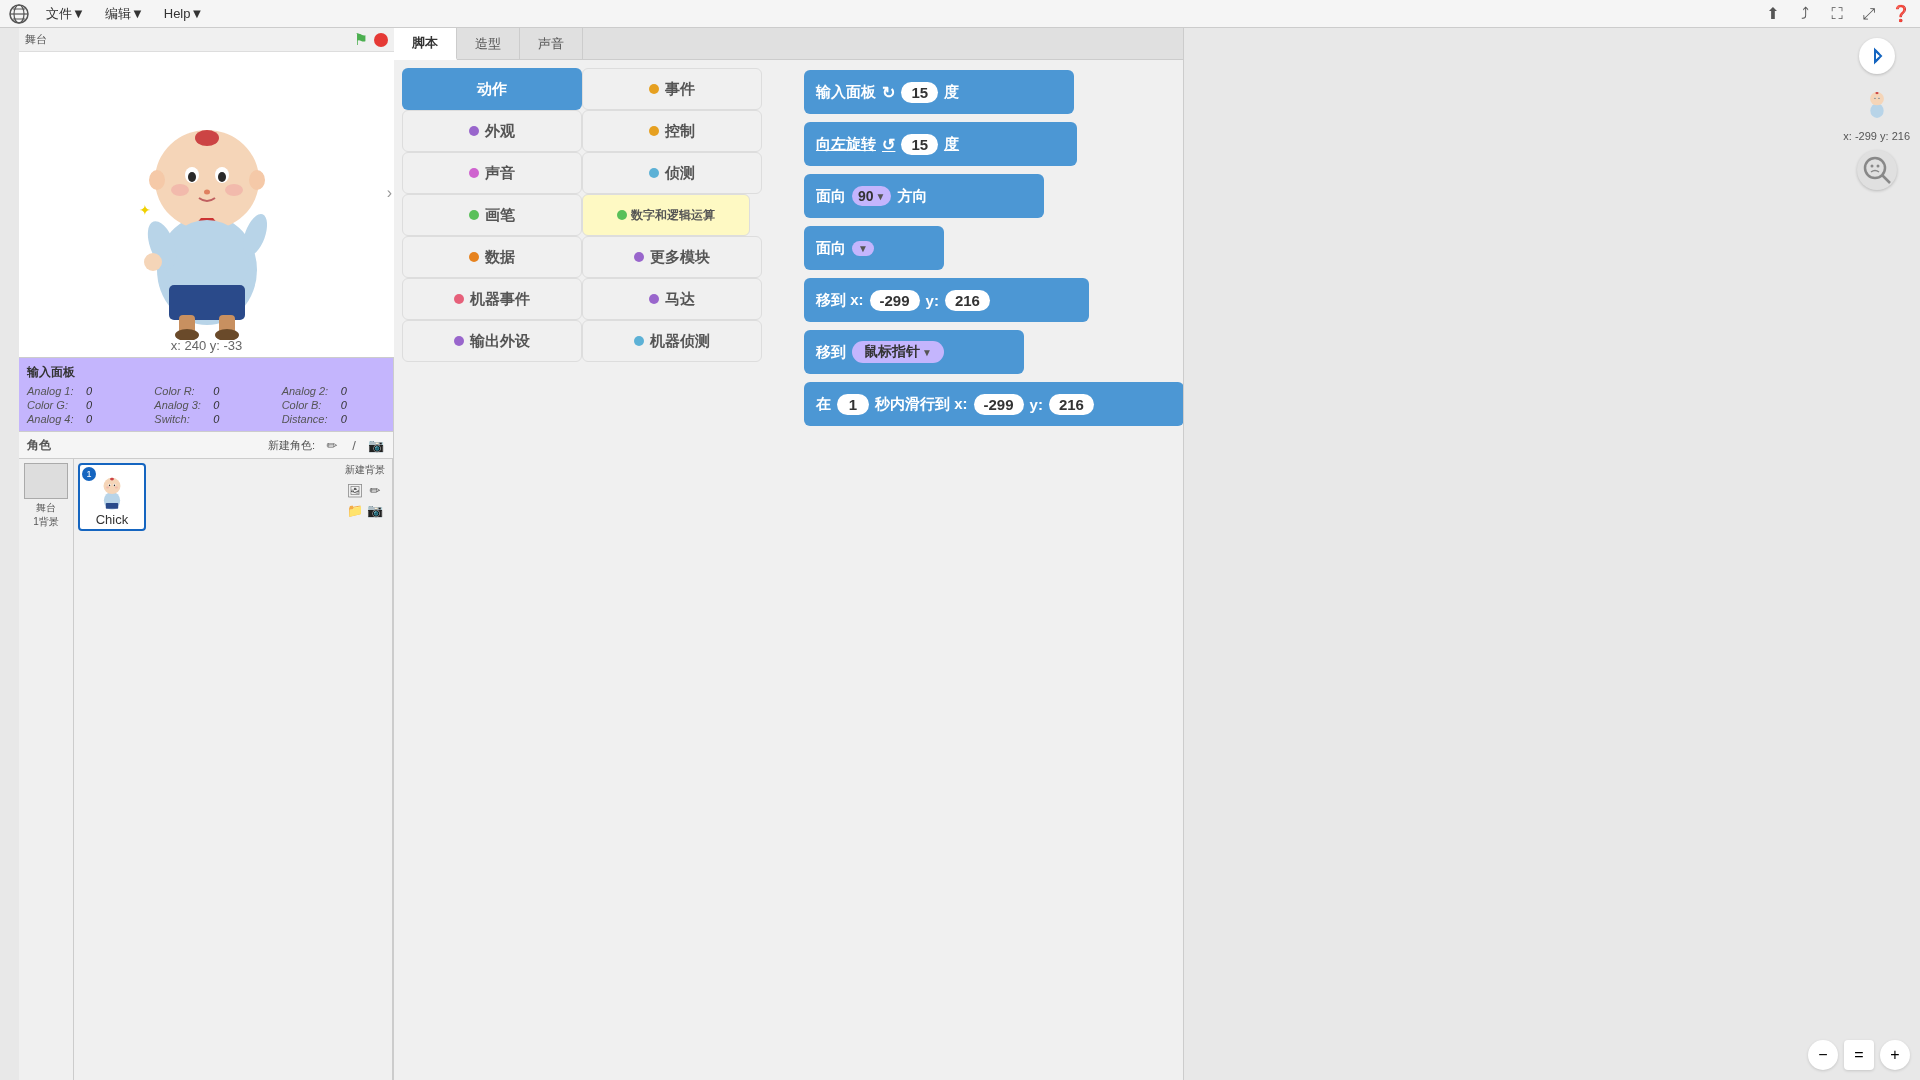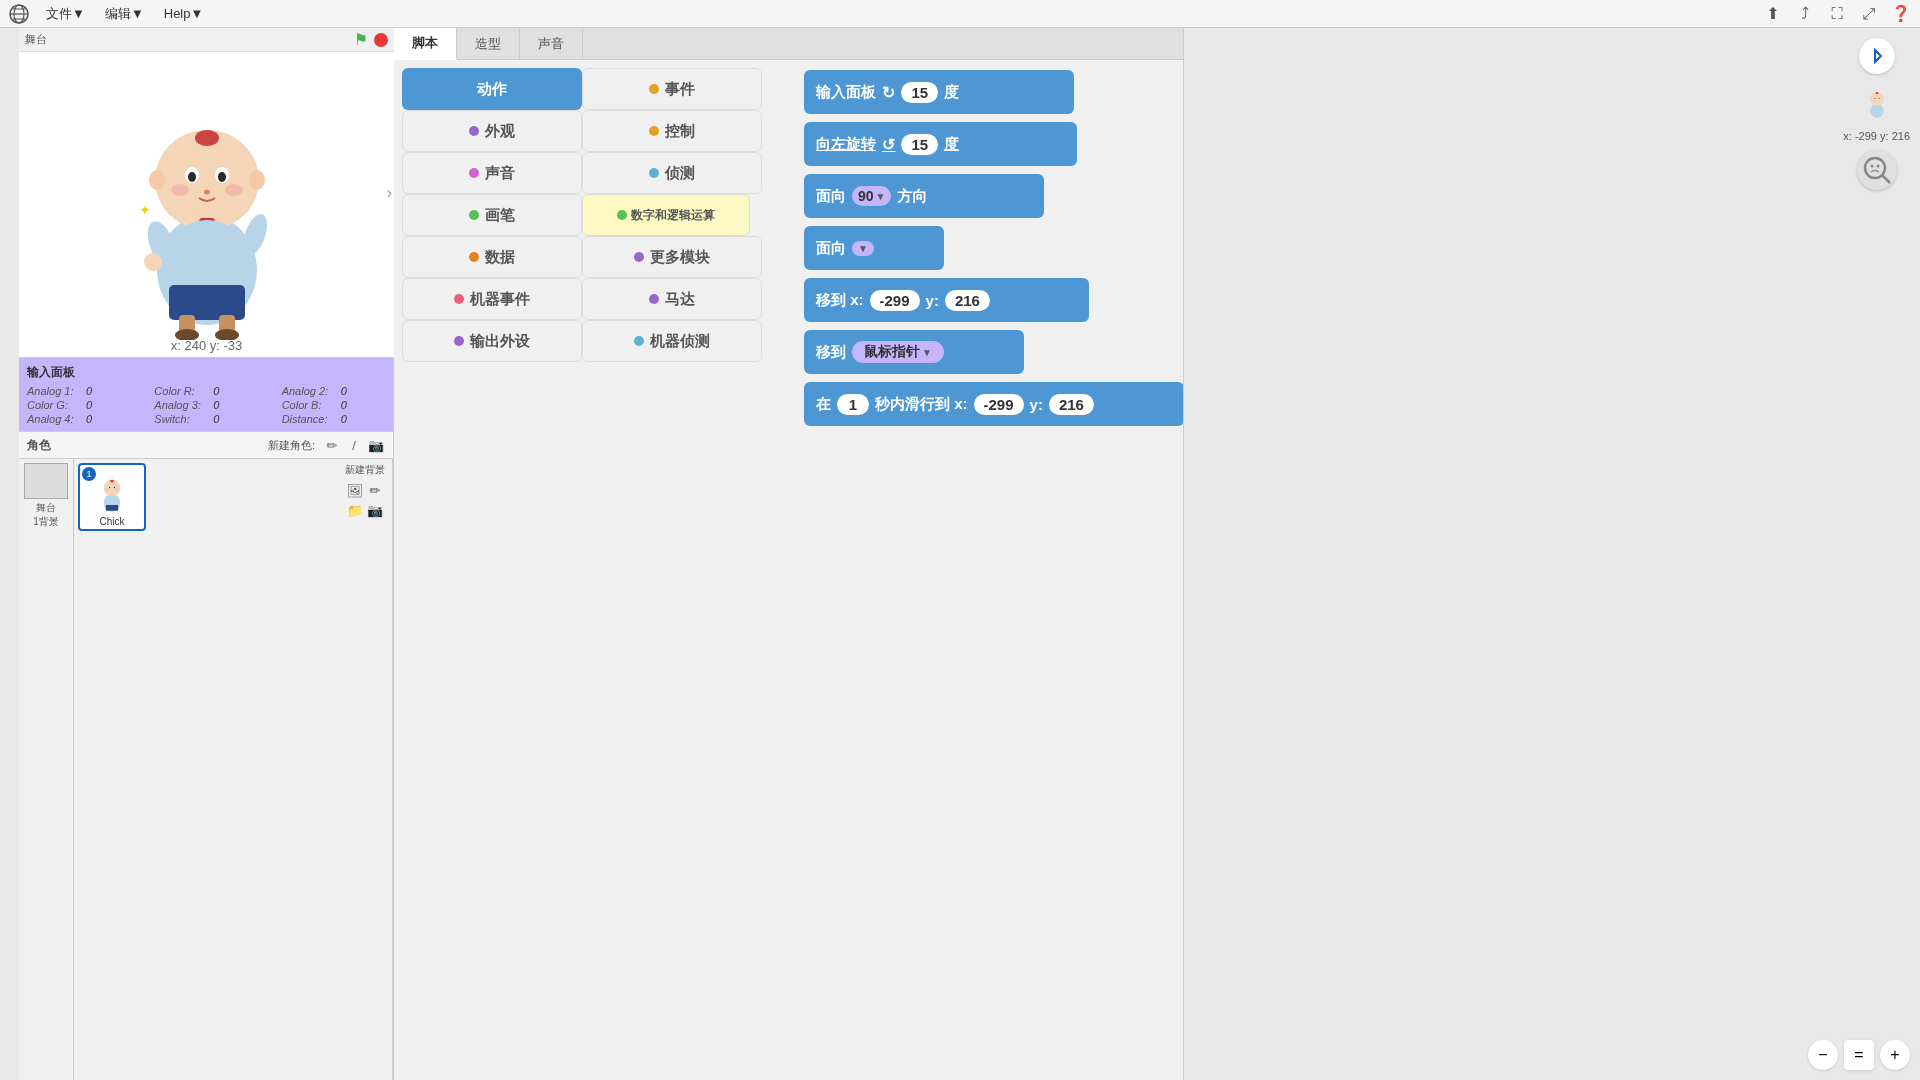--- a/index.html
+++ b/index.html
@@ -165,21 +165,21 @@
       position: absolute;
       top: 2px; left: 2px;
       width: 14px; height: 14px;
       background: #1565c0;
       color: white;
       border-radius: 50%;
       font-size: 9px;
       display: flex; align-items: center; justify-content: center;
     }
     .sprite-thumb { width: 48px; height: 48px; display: flex; align-items: center; justify-content: center; }
-    .sprite-name { font-size: 10px; color: #333; text-align: center; }
+    .sprite-name { font-size: 13px; color: #333; text-align: center; }
 
     #new-bg-area {
       width: 55px;
       padding: 4px;
       display: flex;
       flex-direction: column;
       align-items: center;
       border-right: 1px solid #ccc;
       font-size: 10px;
       color: #555;

